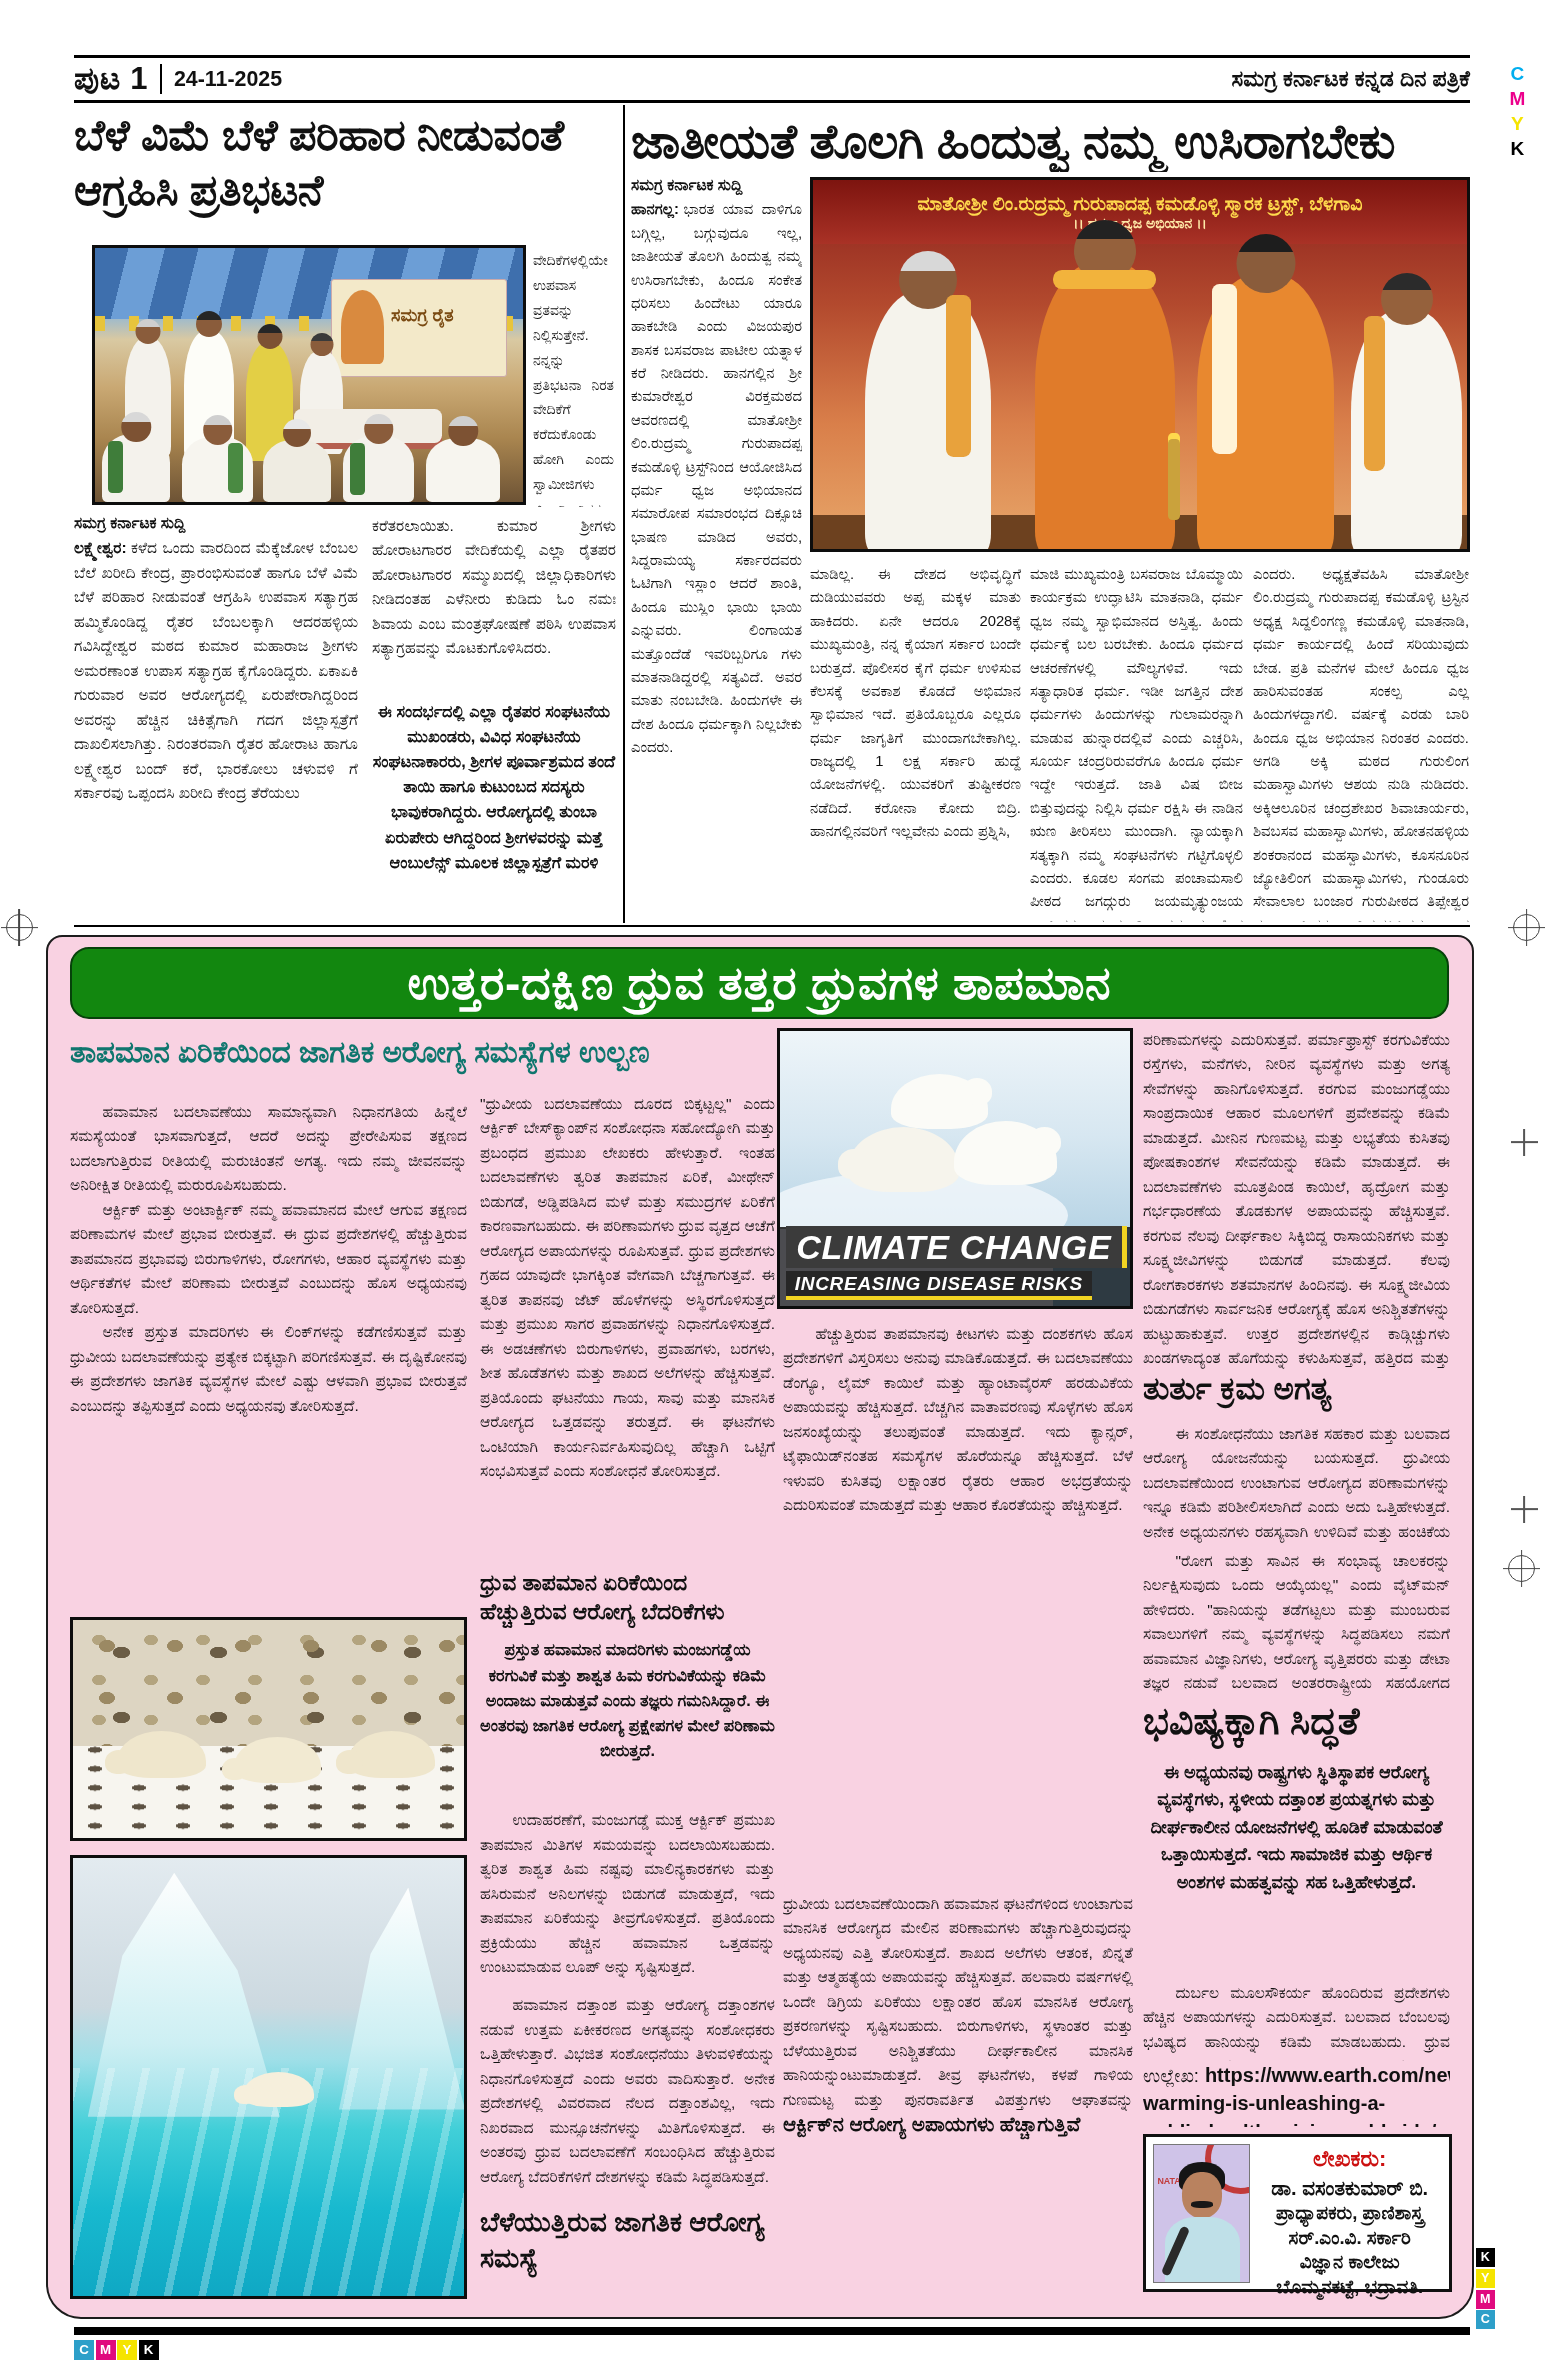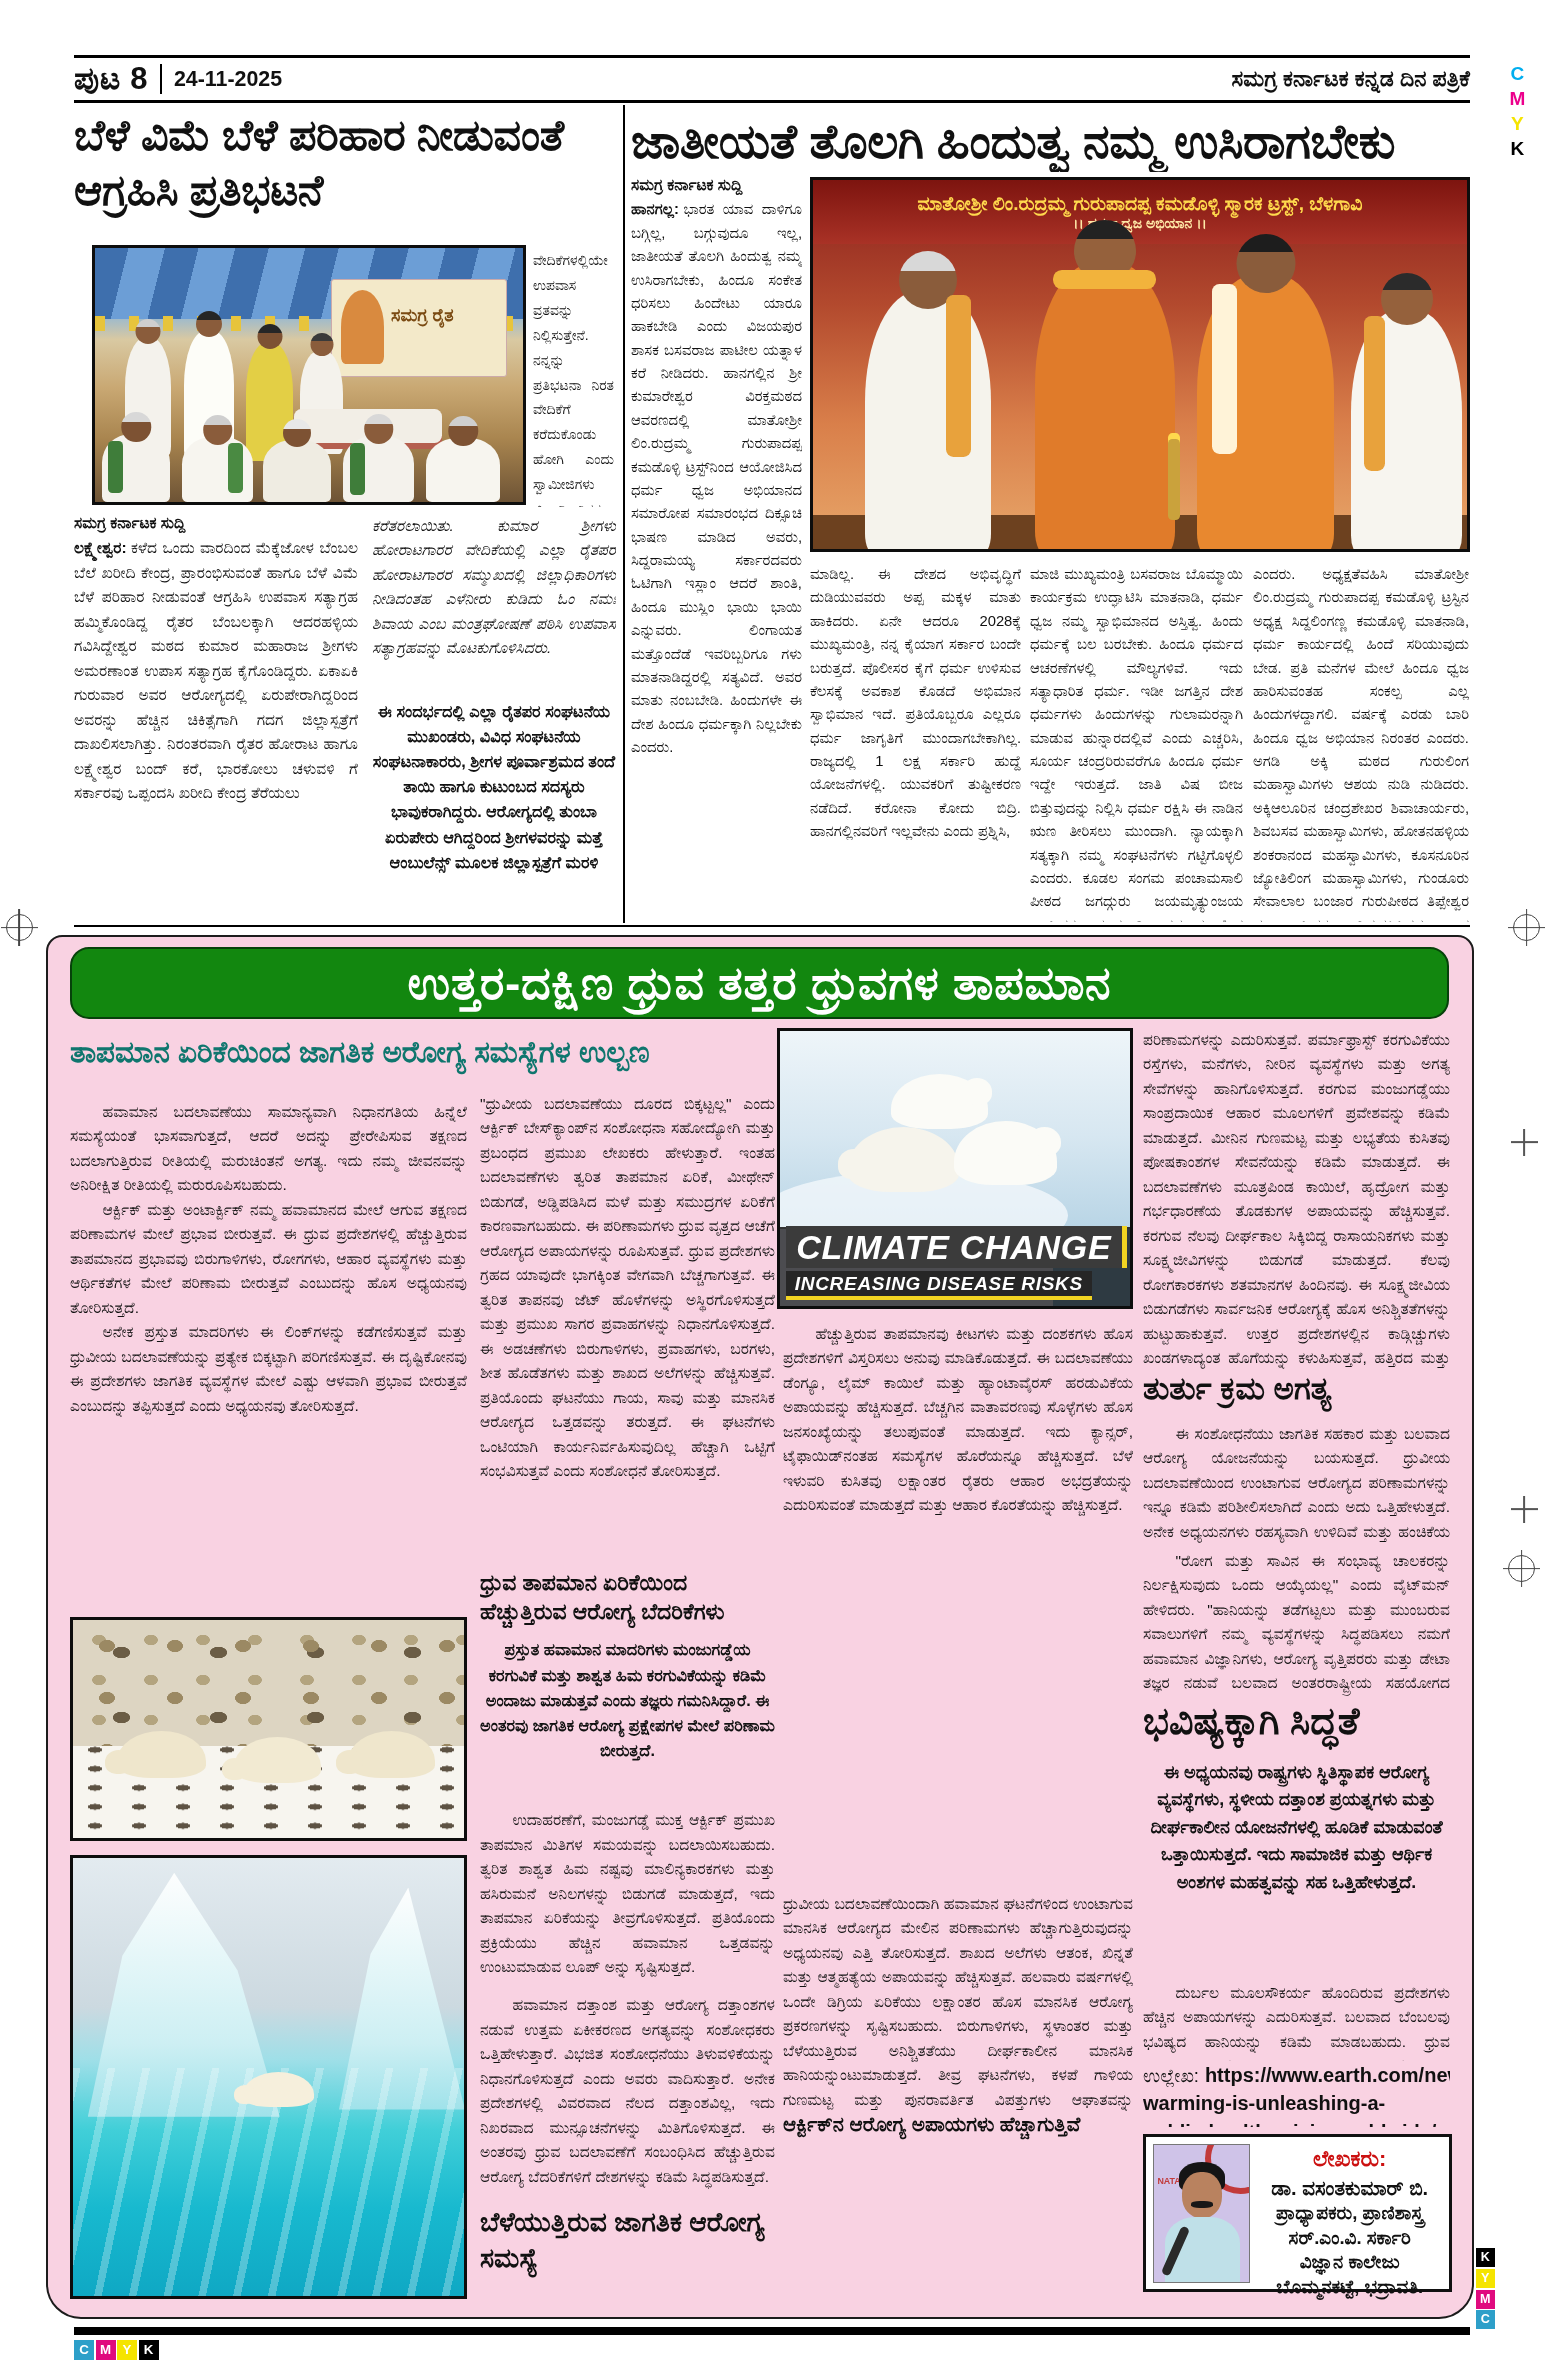--- a/index.html
+++ b/index.html
@@ -73,21 +73,21 @@
 
   <div class="abs" style="left:1504px;top:61px;width:26.6px;">
     <div class="reg-letter" style="color:#00aeef">C</div>
     <div class="reg-letter" style="color:#ec008c">M</div>
     <div class="reg-letter" style="color:#f5e400">Y</div>
     <div class="reg-letter" style="color:#000">K</div>
   </div>
 
   <div id="masthead" class="abs" style="left:74px;top:55px;width:1396px;height:42px;">
     <div style="display:flex;align-items:center;">
-      <span class="pgnum">ಪುಟ 8</span>
+      <span class="pgnum">ಪುಟ 1</span>
       <span class="pgdiv"></span>
       <span class="pgdate">24-11-2025</span>
     </div>
     <div class="mast">ಸಮಗ್ರ ಕರ್ನಾಟಕ ಕನ್ನಡ ದಿನ ಪತ್ರಿಕೆ</div>
   </div>
 
   <div class="hl abs" style="left:74px;top:108px;width:543px;height:130px;font-size:43px;">ಬೆಳೆ ವಿಮೆ ಬೆಳೆ ಪರಿಹಾರ ನೀಡುವಂತೆ ಆಗ್ರಹಿಸಿ ಪ್ರತಿಭಟನೆ</div>
 
   <div class="photo" style="left:92px;top:245px;width:434px;height:260px;background:linear-gradient(180deg,#6f9fce 0%,#86b4dd 24%,#d9c9a2 36%,#c9a873 55%,#a9854f 75%,#6d5335 100%);">
     <div class="abs" style="left:0;top:0;width:100%;height:71px;background:repeating-linear-gradient(104deg,#3e6fad 0 32.5px,#6c9ed6 32.5px 68px);"></div>
@@ -131,21 +131,21 @@
 
   <div class="sidecol abs" style="left:533px;top:248px;width:81px;height:259px;">ವೇದಿಕೆಗಳಲ್ಲಿಯೇ ಉಪವಾಸ ವ್ರತವನ್ನು ನಿಲ್ಲಿಸುತ್ತೇನೆ. ನನ್ನನ್ನು ಪ್ರತಿಭಟನಾ ನಿರತ ವೇದಿಕೆಗೆ ಕರೆದುಕೊಂಡು ಹೋಗಿ ಎಂದು ಸ್ವಾಮೀಜಿಗಳು ಜಿಲ್ಲಾಧಿಕಾರಿಗಳ ಅವರಲ್ಲಿ ಮನವಿ ಮಾಡಿದ್ದು, ಅವರನ್ನು ಕೂಡಲೇ ರೈತಪರ ಹೋರಾಟ ವೇದಿಕೆಗೆ</div>
 
   <div class="abs fcol" style="left:74px;top:514px;width:284px;height:408px;">
     <div class="dateline">ಸಮಗ್ರ ಕರ್ನಾಟಕ ಸುದ್ದಿ</div>
     <div class="bodycol" style="height:374px;">
       <b>ಲಕ್ಷ್ಮೇಶ್ವರ:</b><span>ಕಳೆದ ಒಂದು ವಾರದಿಂದ ಮೆಕ್ಕೆಜೋಳ ಬೆಂಬಲ ಬೆಲೆ ಖರೀದಿ ಕೇಂದ್ರ, ಪ್ರಾರಂಭಿಸುವಂತೆ ಹಾಗೂ ಬೆಳೆ ವಿಮೆ ಬೆಳೆ ಪರಿಹಾರ ನೀಡುವಂತೆ ಆಗ್ರಹಿಸಿ ಉಪವಾಸ ಸತ್ಯಾಗ್ರಹ ಹಮ್ಮಿಕೊಂಡಿದ್ದ ರೈತರ ಬೆಂಬಲಕ್ಕಾಗಿ ಆದರಹಳ್ಳಿಯ ಗವಿಸಿದ್ದೇಶ್ವರ ಮಠದ ಕುಮಾರ ಮಹಾರಾಜ ಶ್ರೀಗಳು ಅಮರಣಾಂತ ಉಪಾಸ ಸತ್ಯಾಗ್ರಹ ಕೈಗೊಂಡಿದ್ದರು. ಏಕಾಏಕಿ ಗುರುವಾರ ಅವರ ಆರೋಗ್ಯದಲ್ಲಿ ಏರುಪೇರಾಗಿದ್ದರಿಂದ ಅವರನ್ನು ಹೆಚ್ಚಿನ ಚಿಕಿತ್ಸೆಗಾಗಿ ಗದಗ ಜಿಲ್ಲಾಸ್ಪತ್ರೆಗೆ ದಾಖಲಿಸಲಾಗಿತ್ತು. ನಿರಂತರವಾಗಿ ರೈತರ ಹೋರಾಟ ಹಾಗೂ ಲಕ್ಷ್ಮೇಶ್ವರ ಬಂದ್ ಕರೆ, ಭಾರಕೋಲು ಚಳುವಳಿ ಗೆ ಸರ್ಕಾರವು ಒಪ್ಪಂದಸಿ ಖರೀದಿ ಕೇಂದ್ರ ತೆರೆಯಲು</span>
     </div>
   </div>
   <div class="abs fcol" style="left:372px;top:514px;width:244px;height:408px;">
-    <div class="bodycol" style="height:185px;font-style:italic;">ಕರೆತರಲಾಯಿತು. ಕುಮಾರ ಶ್ರೀಗಳು ಹೋರಾಟಗಾರರ ವೇದಿಕೆಯಲ್ಲಿ ಎಲ್ಲಾ ರೈತಪರ ಹೋರಾಟಗಾರರ ಸಮ್ಮುಖದಲ್ಲಿ ಜಿಲ್ಲಾಧಿಕಾರಿಗಳು ನೀಡಿದಂತಹ ಎಳೆನೀರು ಕುಡಿದು ಓಂ ನಮಃ ಶಿವಾಯ ಎಂಬ ಮಂತ್ರಘೋಷಣೆ ಪಠಿಸಿ ಉಪವಾಸ ಸತ್ಯಾಗ್ರಹವನ್ನು ಮೊಟಕುಗೊಳಿಸಿದರು.</div>
+    <div class="bodycol" style="height:185px;">ಕರೆತರಲಾಯಿತು. ಕುಮಾರ ಶ್ರೀಗಳು ಹೋರಾಟಗಾರರ ವೇದಿಕೆಯಲ್ಲಿ ಎಲ್ಲಾ ರೈತಪರ ಹೋರಾಟಗಾರರ ಸಮ್ಮುಖದಲ್ಲಿ ಜಿಲ್ಲಾಧಿಕಾರಿಗಳು ನೀಡಿದಂತಹ ಎಳೆನೀರು ಕುಡಿದು ಓಂ ನಮಃ ಶಿವಾಯ ಎಂಬ ಮಂತ್ರಘೋಷಣೆ ಪಠಿಸಿ ಉಪವಾಸ ಸತ್ಯಾಗ್ರಹವನ್ನು ಮೊಟಕುಗೊಳಿಸಿದರು.</div>
     <div class="fbold" style="font-size:16.2px;height:216px;">ಈ ಸಂದರ್ಭದಲ್ಲಿ ಎಲ್ಲಾ ರೈತಪರ ಸಂಘಟನೆಯ ಮುಖಂಡರು, ವಿವಿಧ ಸಂಘಟನೆಯ ಸಂಘಟನಾಕಾರರು, ಶ್ರೀಗಳ ಪೂರ್ವಾಶ್ರಮದ ತಂದೆ ತಾಯಿ ಹಾಗೂ ಕುಟುಂಬದ ಸದಸ್ಯರು ಭಾವುಕರಾಗಿದ್ದರು. ಆರೋಗ್ಯದಲ್ಲಿ ತುಂಬಾ ಏರುಪೇರು ಆಗಿದ್ದರಿಂದ ಶ್ರೀಗಳವರನ್ನು ಮತ್ತೆ ಆಂಬುಲೆನ್ಸ್ ಮೂಲಕ ಜಿಲ್ಲಾಸ್ಪತ್ರೆಗೆ ಮರಳಿ</div>
   </div>
 
   <div class="vrule abs" style="left:623px;top:105px;width:1.5px;height:818px;"></div>
 
   <div class="hl abs" style="left:631px;top:111px;width:838px;height:61px;font-size:48px;white-space:nowrap;">ಜಾತೀಯತೆ ತೊಲಗಿ ಹಿಂದುತ್ವ ನಮ್ಮ ಉಸಿರಾಗಬೇಕು</div>
 
   <div class="abs fcol" style="left:631px;top:176px;width:171px;height:746px;">
     <div class="dateline">ಸಮಗ್ರ ಕರ್ನಾಟಕ ಸುದ್ದಿ</div>
     <div class="bodycol" style="height:713px;font-size:14.8px;">

